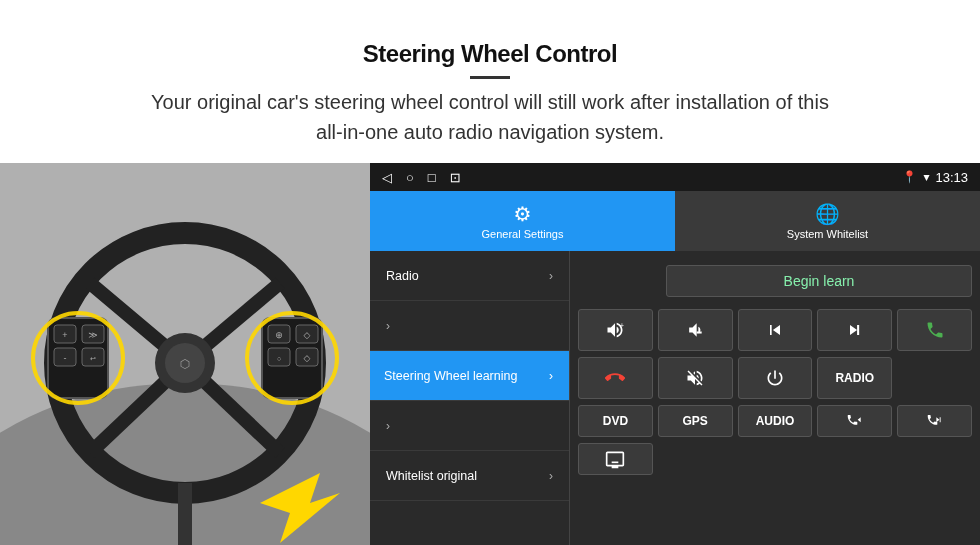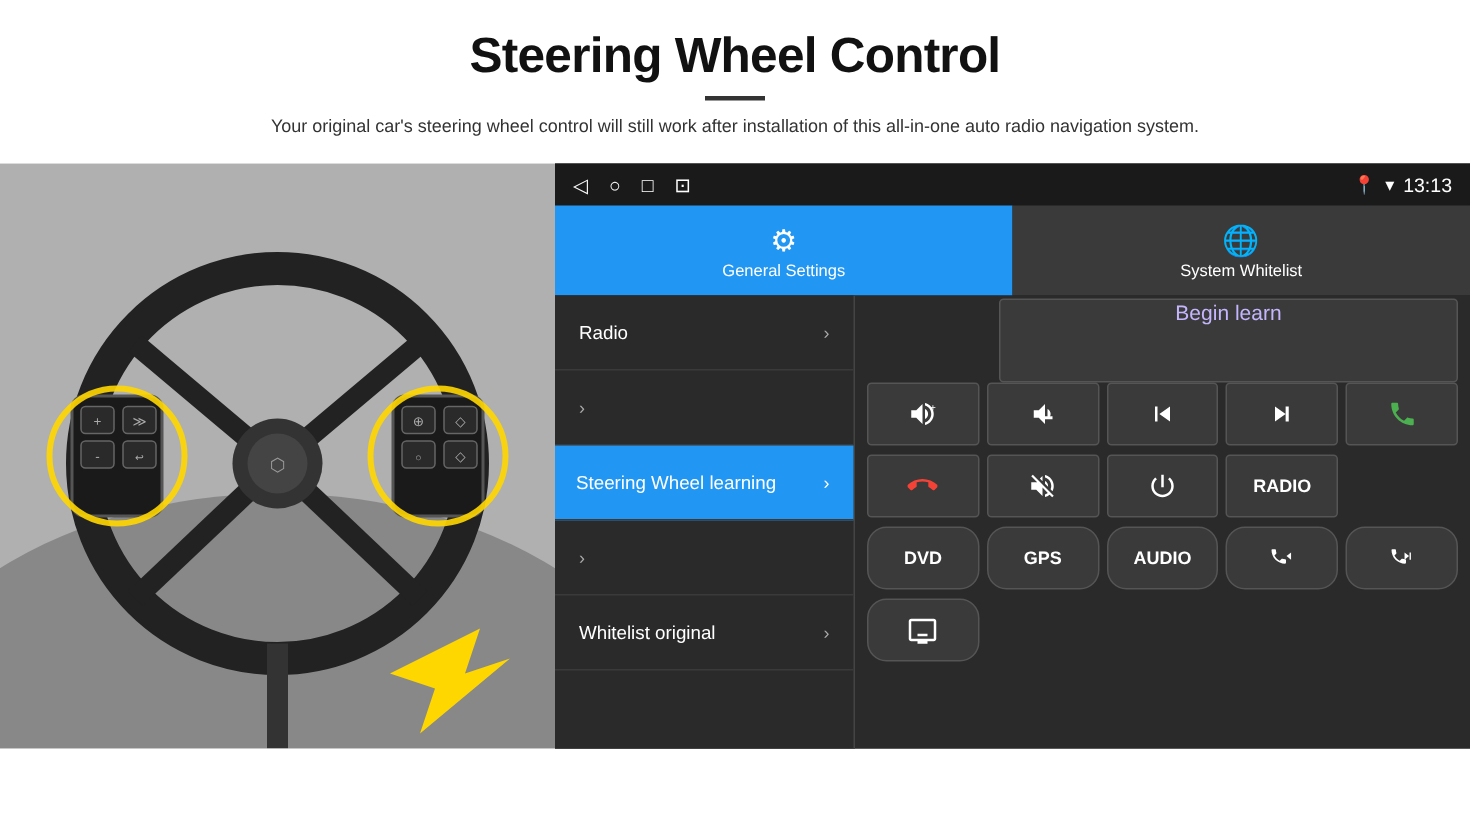--- a/index.html
+++ b/index.html
@@ -10,35 +10,36 @@
       font-family: Arial, sans-serif;
       overflow: hidden;
     }
 
     .top-section {
       text-align: center;
       padding: 18px 60px 12px;
     }
 
     .main-title {
-      font-size: 33px;
+      font-size: 24px;
       font-weight: 900;
       color: #111;
       letter-spacing: -0.5px;
+      margin-top: 22px;
     }
 
     .title-divider {
       width: 40px;
       height: 3px;
       background: #333;
       margin: 8px auto;
     }
 
     .subtitle {
-      font-size: 12px;
+      font-size: 20px;
       color: #333;
       line-height: 1.5;
       max-width: 680px;
       margin: 0 auto;
     }
 
     .content-area {
       display: flex;
       height: 390px;
       margin-top: 4px;
@@ -189,26 +190,27 @@
       align-items: center;
       height: 44px;
     }
 
     .begin-learn-spacer {
       width: 88px;
     }
 
     .begin-learn-btn {
       flex: 1;
-      height: 56px;
+      height: 32px;
       background: #3a3a3a;
       border: 1px solid #555;
-      color: #c4b5fd;
+      color: #86efac;
       font-size: 14px;
       display: flex;
+      align-items: center;
       justify-content: center;
       cursor: pointer;
       border-radius: 3px;
     }
 
     .controls-grid {
       display: grid;
       grid-template-columns: repeat(5, 1fr);
       gap: 5px;
     }
@@ -243,22 +245,21 @@
       gap: 5px;
     }
 
     .controls-row4 {
       display: grid;
       grid-template-columns: repeat(5, 1fr);
       gap: 5px;
     }
 
     .controls-row4 .ctrl-btn {
-      height: 42px;
-      border-radius: 13px;
+      height: 32px;
     }
   </style>
 </head>
 <body>
 
 <div class="top-section">
   <h1 class="main-title">Steering Wheel Control</h1>
   <div class="title-divider"></div>
   <p class="subtitle">Your original car's steering wheel control will still work after installation of this all-in-one auto radio navigation system.</p>
 </div>

